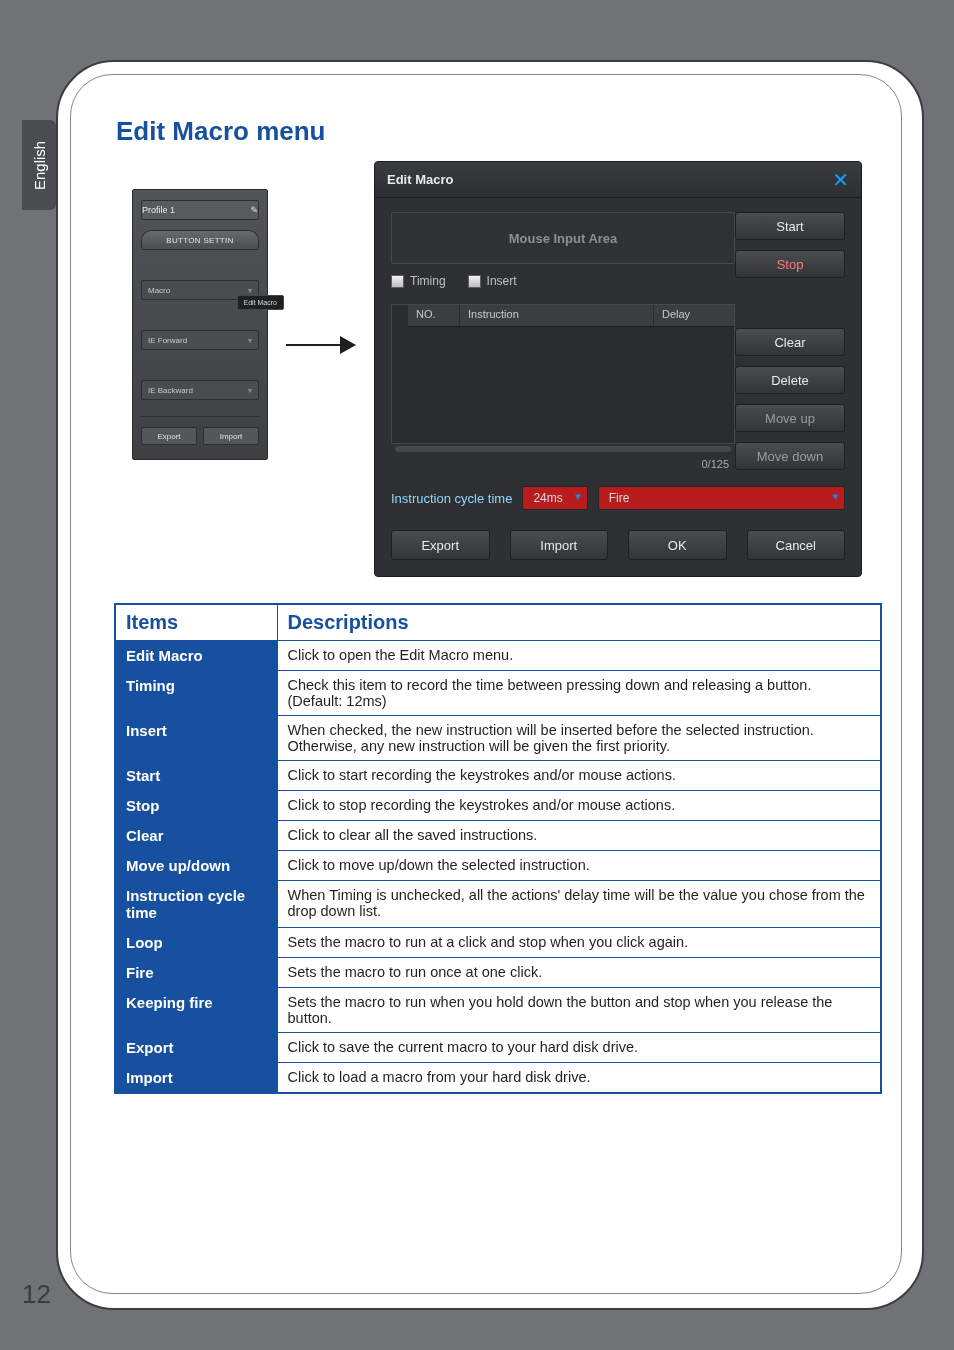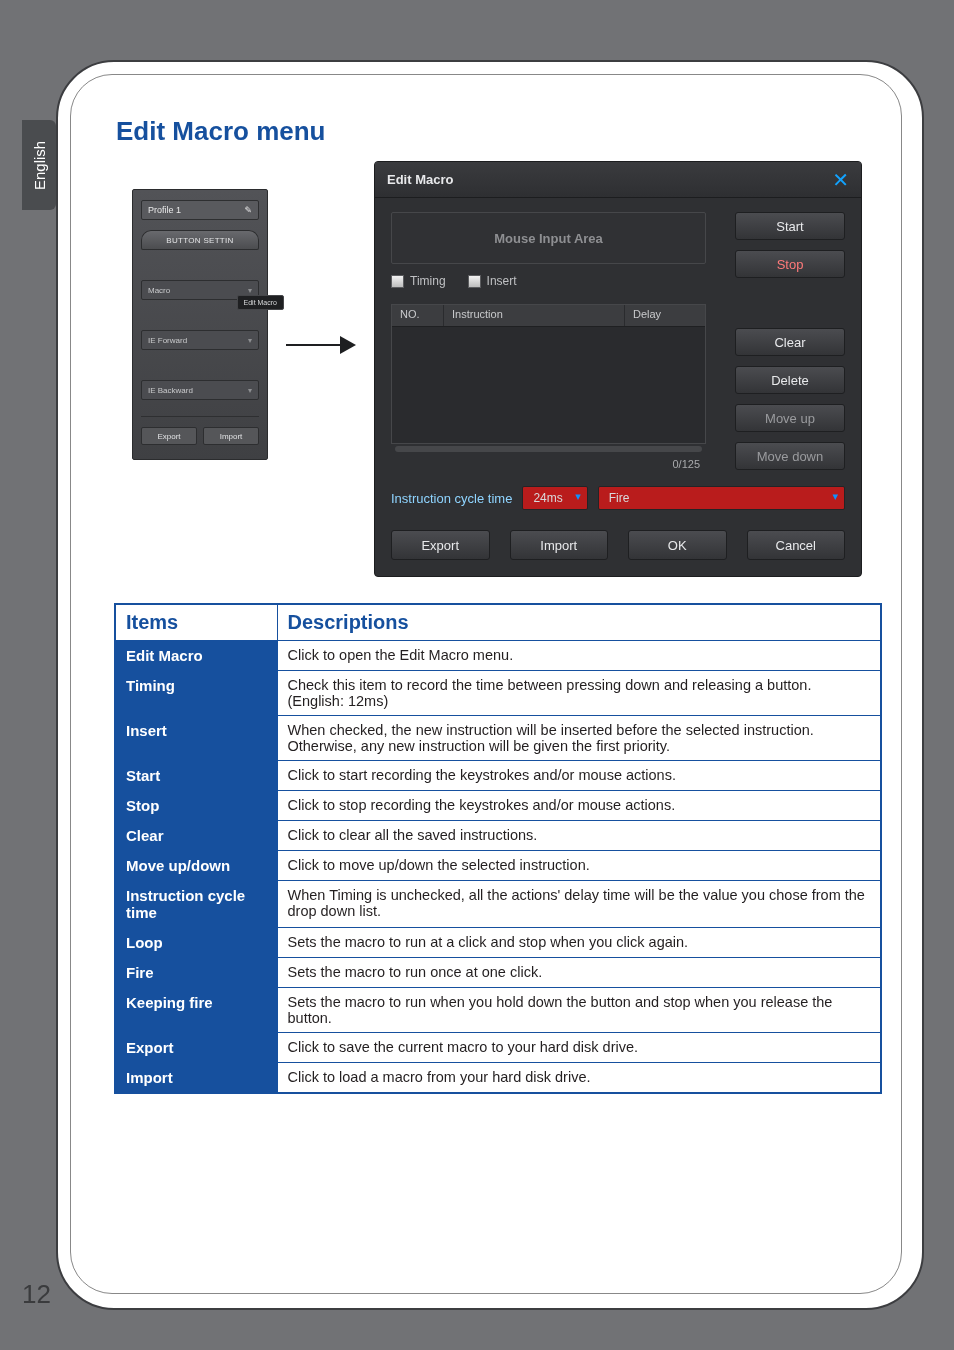--- a/index.html
+++ b/index.html
@@ -61,21 +61,21 @@
     width: 136px; margin-top: 28px; margin-left: 18px;
     background: linear-gradient(#525357,#3f4043);
     border: 1px solid #2b2c2e; border-radius: 2px;
     padding: 10px 8px 14px 8px;
     color: #cfd0d3; font-size: 9px;
     display: flex; flex-direction: column; gap: 10px;
   }
   .mini-chip {
     background: #595a5e; border: 1px solid #2e2f31; border-radius: 2px;
     height: 20px; display:flex; align-items:center; justify-content:space-between;
-    padding: 0 6px; color:#e9e9ea;
+    padding: 0 0; color:#e9e9ea;
   }
   .mini-chip .pen { font-size: 9px; }
   .mini-tab {
     background: linear-gradient(#6a6b6f,#4a4b4e); border-radius: 10px 10px 2px 2px;
     height: 20px; display:flex; align-items:center; justify-content:center;
     color:#e3e4e6; font-size:8px; letter-spacing: .3px;
     box-shadow: inset 0 0 0 1px #2c2d2f;
   }
   .mini-drop {
     position: relative;
@@ -112,37 +112,37 @@
     padding-bottom: 16px;
   }
   .em-titlebar {
     height:36px; display:flex; align-items:center; justify-content:space-between;
     padding:0 12px; border-bottom:1px solid #1c1d1f;
     background: linear-gradient(#3a3b3e,#2e2f32);
   }
   .em-titlebar .t { font-size:13px; color:#e8e9eb; font-weight:600; }
   .em-close { color:#12a3ff; font-size:20px; cursor:pointer; }
 
-  .em-body-row { display:flex; gap:29px; padding:14px 16px 0 16px; }
+  .em-body-row { display:flex; gap:0; padding:14px 16px 0 16px; }
   .em-left { flex:1; display:flex; flex-direction:column; }
   .em-right { width:110px; display:flex; flex-direction:column; gap:10px; }
 
   .em-input-area {
     height:52px; border:1px solid #46474a; border-radius:2px; background:#303134;
     color:#8e8f92; display:flex; align-items:center; justify-content:center;
     font-size:13px; font-weight:600;
   }
   .em-checks { display:flex; gap:22px; margin-top:10px; color:#bfc0c3; font-size:12px; }
   .em-checks label { display:flex; align-items:center; gap:6px; }
   .fake-check { width:13px; height:13px; border:1px solid #5b5c5f; background: linear-gradient(#f2f2f2,#bdbdbd); display:inline-block; }
 
   .em-table {
     margin-top:16px; height:140px; border:1px solid #46474a; background:#2a2b2e; position: relative;
   }
-  .em-table-head { display:flex; height:22px; background:#3c3d40; border-bottom:1px solid #1f2022; font-size:11px; color:#c9cacc; }
+  .em-table-head { display:flex; height:22px; background:#3c3d40; border-bottom:1px solid #1f2022; font-size:11px; color:#c9cacc;margin-left:16px; }
   .em-table-head div { padding:3px 8px; border-right:1px solid #2a2b2e; }
   .em-table-head .c1 { width:52px; } .em-table-head .c2 { flex:1; } .em-table-head .c3 { width:80px; border-right:none; }
 
   .em-count { text-align:right; color:#a9aaad; font-size:11px; padding:6px 6px 0 0; }
   .em-scroll { height:6px; background:#46474a; margin:2px 4px 0 4px; border-radius:3px; }
 
   .em-bottom-inline { display:flex; align-items:center; gap:10px; padding:16px 16px 0 16px; color:#b6e6ff; }
   .em-bottom-inline .lbl { color:#8fd4ff; font-size:13px; }
   .em-dd { background:#b91c1c; border:1px solid #232426; border-radius:2px; height:24px; padding:0 24px 0 10px; position:relative; color:#d9dadc; font-size:12px; display:flex; align-items:center; }
   .em-dd::after { content:"▾"; position:absolute; right:6px; top:3px; color:#0f91ff; font-size:11px; }
@@ -284,21 +284,21 @@
           <th>Descriptions</th>
         </tr>
       </thead>
       <tbody id="desc-body">
           <tr>
             <td class="item">Edit Macro</td>
             <td>Click to open the Edit Macro menu.</td>
           </tr>
           <tr>
             <td class="item">Timing</td>
-            <td>Check this item to record the time between pressing down and releasing a button. (English: 12ms)</td>
+            <td>Check this item to record the time between pressing down and releasing a button. (Default: 12ms)</td>
           </tr>
           <tr>
             <td class="item">Insert</td>
             <td>When checked, the new instruction will be inserted before the selected instruction. Otherwise, any new instruction will be given the first priority.</td>
           </tr>
           <tr>
             <td class="item">Start</td>
             <td>Click to start recording the keystrokes and/or mouse actions.</td>
           </tr>
           <tr>

